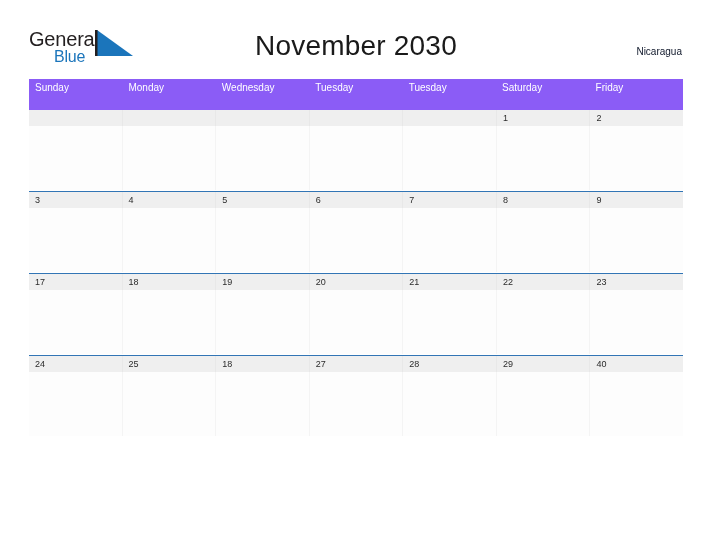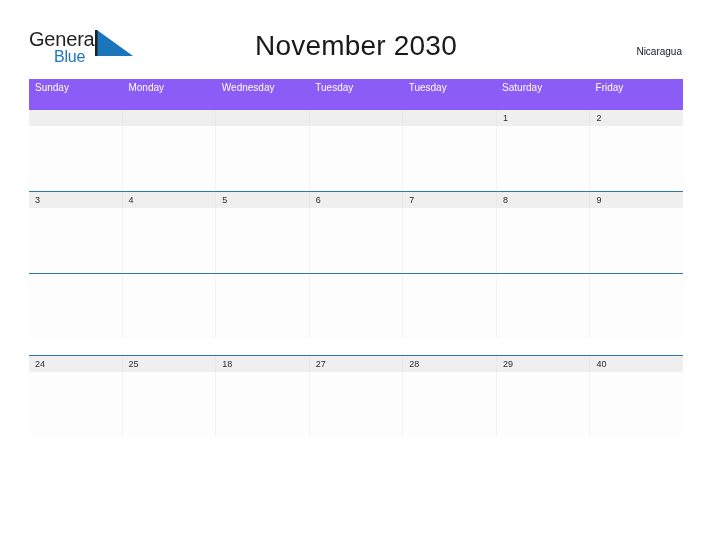--- a/index.html
+++ b/index.html
@@ -222,20 +222,29 @@
         <div class="body-cell"></div>
         <div class="body-cell"></div>
         <div class="body-cell"></div>
         <div class="body-cell"></div>
         <div class="body-cell"></div>
       </div>
     </div>
 
 
     <div class="week-row with-topline">
+      <div class="daynum-strip">
+        <div class="daynum-cell">17</div>
+        <div class="daynum-cell">18</div>
+        <div class="daynum-cell">19</div>
+        <div class="daynum-cell">20</div>
+        <div class="daynum-cell">21</div>
+        <div class="daynum-cell">22</div>
+        <div class="daynum-cell">23</div>
+      </div>
       <div class="cells">
         <div class="body-cell"></div>
         <div class="body-cell"></div>
         <div class="body-cell"></div>
         <div class="body-cell"></div>
         <div class="body-cell"></div>
         <div class="body-cell"></div>
         <div class="body-cell"></div>
       </div>
     </div>

